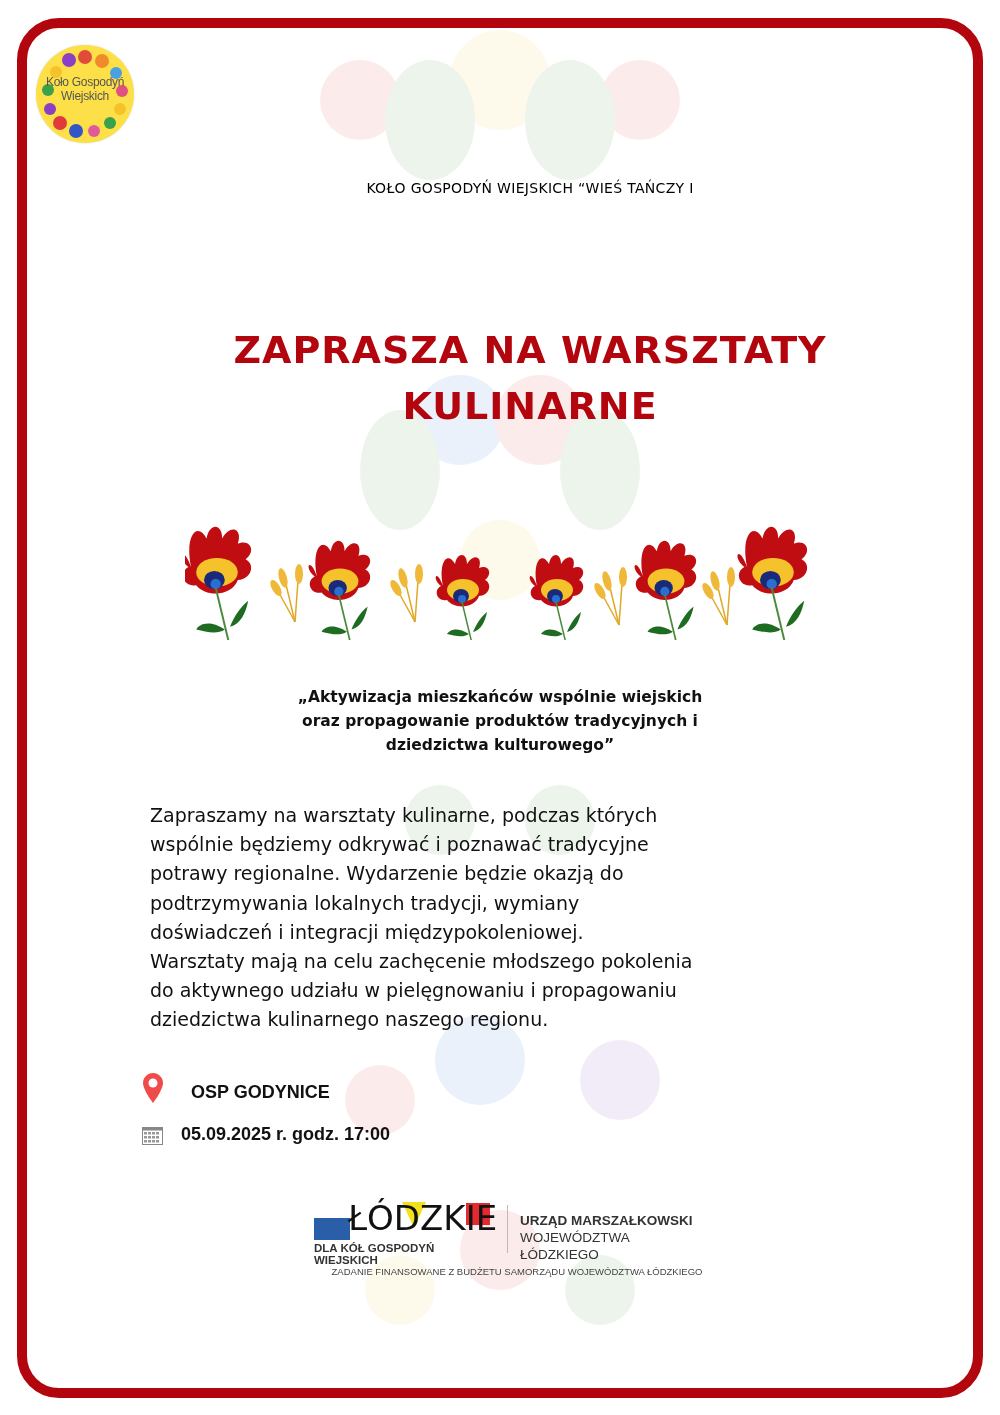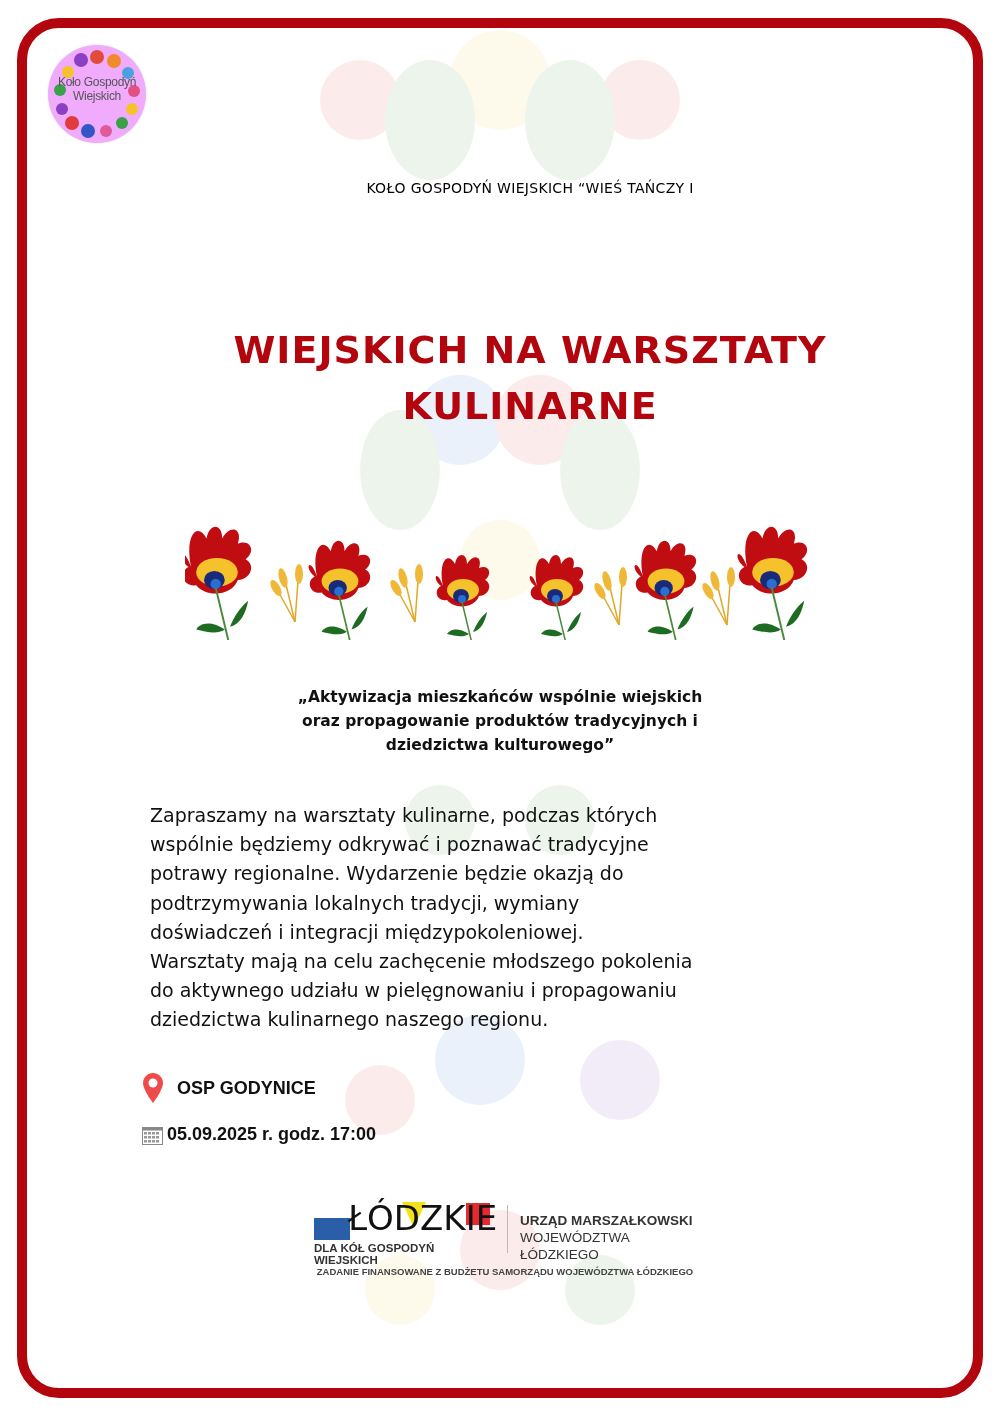--- a/index.html
+++ b/index.html
@@ -1,51 +1,51 @@
 <!DOCTYPE html>
 <html><head>
 <meta charset="utf-8">
 <style>
   html, body { margin:0; padding:0; }
   body { width:1000px; height:1415px; background:#ffffff; position:relative; overflow:hidden;
          font-family:"DejaVu Sans", sans-serif; }
   .frame { position:absolute; left:17px; top:18px; width:946px; height:1360px;
            border:10px solid #b3050d; border-radius:42px; }
   .bgpattern { position:absolute; left:0; top:0; width:1000px; height:1415px; opacity:0.09; pointer-events:none; }
-  .logo-badge { position:absolute; left:48px; top:45px; width:98px; height:98px; border-radius:50%;
-                background:#f0abfc; box-shadow:0 0 2px rgba(0,0,0,0.15); overflow:hidden; }
+  .logo-badge { position:absolute; left:36px; top:45px; width:98px; height:98px; border-radius:50%;
+                background:#fde047; box-shadow:0 0 2px rgba(0,0,0,0.15); overflow:hidden; }
   .logo-badge svg { position:absolute; left:0; top:0; }
   .logo-text { position:absolute; left:0; top:30px; width:98px; text-align:center;
                font-family:"Liberation Sans Narrow","Liberation Sans", sans-serif; font-size:12px; line-height:14px;
                color:#555; letter-spacing:-0.3px; }
   .org-title { position:absolute; left:200px; top:172px; width:660px; text-align:center;
                color:#000000; font-family:"DejaVu Sans", sans-serif; font-weight:normal; font-size:14px; line-height:32px;
                letter-spacing:0.3px; }
   .main-title { position:absolute; left:150px; top:322px; width:760px; text-align:center;
                 color:#b3050d; font-family:"DejaVu Sans", sans-serif; font-weight:bold; font-size:38px; line-height:56px;
                 letter-spacing:1px; }
   .flowers { position:absolute; left:185px; top:520px; width:650px; height:120px; }
   .subtitle { position:absolute; left:200px; top:685px; width:600px; text-align:center;
               font-family:"DejaVu Sans", sans-serif; font-weight:bold; font-size:15.5px; line-height:24px; color:#111; }
   .body-text { position:absolute; left:150px; top:801px; width:700px; text-align:left;
                font-family:"DejaVu Sans", sans-serif; font-size:19px; line-height:29.2px; color:#111; }
-  .info-row { position:absolute; display:flex; align-items:center; font-family:"Liberation Sans", sans-serif;
-              font-weight:bold; color:#111; font-size:18px; }
+  .info-row { position:absolute; display:flex; align-items:flex-end; font-family:"Liberation Sans", sans-serif;
+              font-weight:bold; color:#111; font-size:18px;gap:14px; }
   .loc { left:143px; top:1073px; }
   .date { left:142px; top:1124px; }
   .sponsor { position:absolute; left:310px; top:1198px; width:390px; height:90px; }
   .lodz-word { position:absolute; left:8px; top:2px; font-family:"DejaVu Sans", sans-serif; font-size:34px;
                font-weight:normal; letter-spacing:0px; color:#111; line-height:36px;margin-left:30px; }
   .lodz-sub { position:absolute; left:4px; top:44px; font-family:"Liberation Sans", sans-serif; font-weight:bold; font-size:11.5px;
               color:#333; letter-spacing:0px; }
   .urzad { position:absolute; left:210px; top:14px; font-family:"Liberation Sans", sans-serif; font-size:13.5px; color:#333; line-height:17px; }
   .urzad b { font-weight:bold; display:block; }
   .vline { position:absolute; left:197px; top:7px; width:1px; height:48px; background:#bbb; }
-  .fin { position:absolute; left:0px; top:68px; width:390px; text-align:center; font-family:"Liberation Sans", sans-serif;
-         font-size:9.5px; color:#444; letter-spacing:0px;font-weight:bold; }
+  .fin { position:absolute; left:12px; top:68px; width:390px; text-align:center; font-family:"Liberation Sans", sans-serif;
+         font-size:9.5px; color:#444; letter-spacing:0px; }
 </style>
 </head>
 <body>
 
 <svg class="bgpattern" width="1000" height="1415" viewBox="0 0 1000 1415">
   <g>
     <circle cx="360" cy="100" r="40" fill="#e03030"></circle>
     <circle cx="500" cy="80" r="50" fill="#f2c12e"></circle>
     <circle cx="640" cy="100" r="40" fill="#e03030"></circle>
     <ellipse cx="430" cy="120" rx="45" ry="60" fill="#3a8a3a"></ellipse>
@@ -88,21 +88,21 @@
     <span>Koło Gospodyń</span><br>
     <span>Wiejskich</span>
   </div>
 </div>
 
 <div class="org-title">
   <div>KOŁO GOSPODYŃ WIEJSKICH “WIEŚ TAŃCZY I</div>
 </div>
 
 <div class="main-title">
-  <div>WIEJSKICH NA WARSZTATY</div>
+  <div>ZAPRASZA NA WARSZTATY</div>
   <div>KULINARNE</div>
 </div>
 
 <svg class="flowers" width="650" height="120" viewBox="0 0 650 120">
   <defs>
     <g id="flower">
       <path d="M0,30 C-5,5 5,-5 12,8 C14,-4 24,-4 24,8 C30,-3 40,0 36,12 C46,8 50,18 42,24 C50,28 46,40 36,40 C32,52 12,54 4,44 C-6,46 -10,34 -2,30 C-12,22 -6,12 0,30 Z" fill="#c00d12"></path>
       <ellipse cx="20" cy="34" rx="16" ry="11" fill="#f5c22b"></ellipse>
       <ellipse cx="18" cy="40" rx="8" ry="7" fill="#1a2a7a"></ellipse>
       <ellipse cx="19" cy="43" rx="4" ry="4" fill="#2a6fd0"></ellipse>

